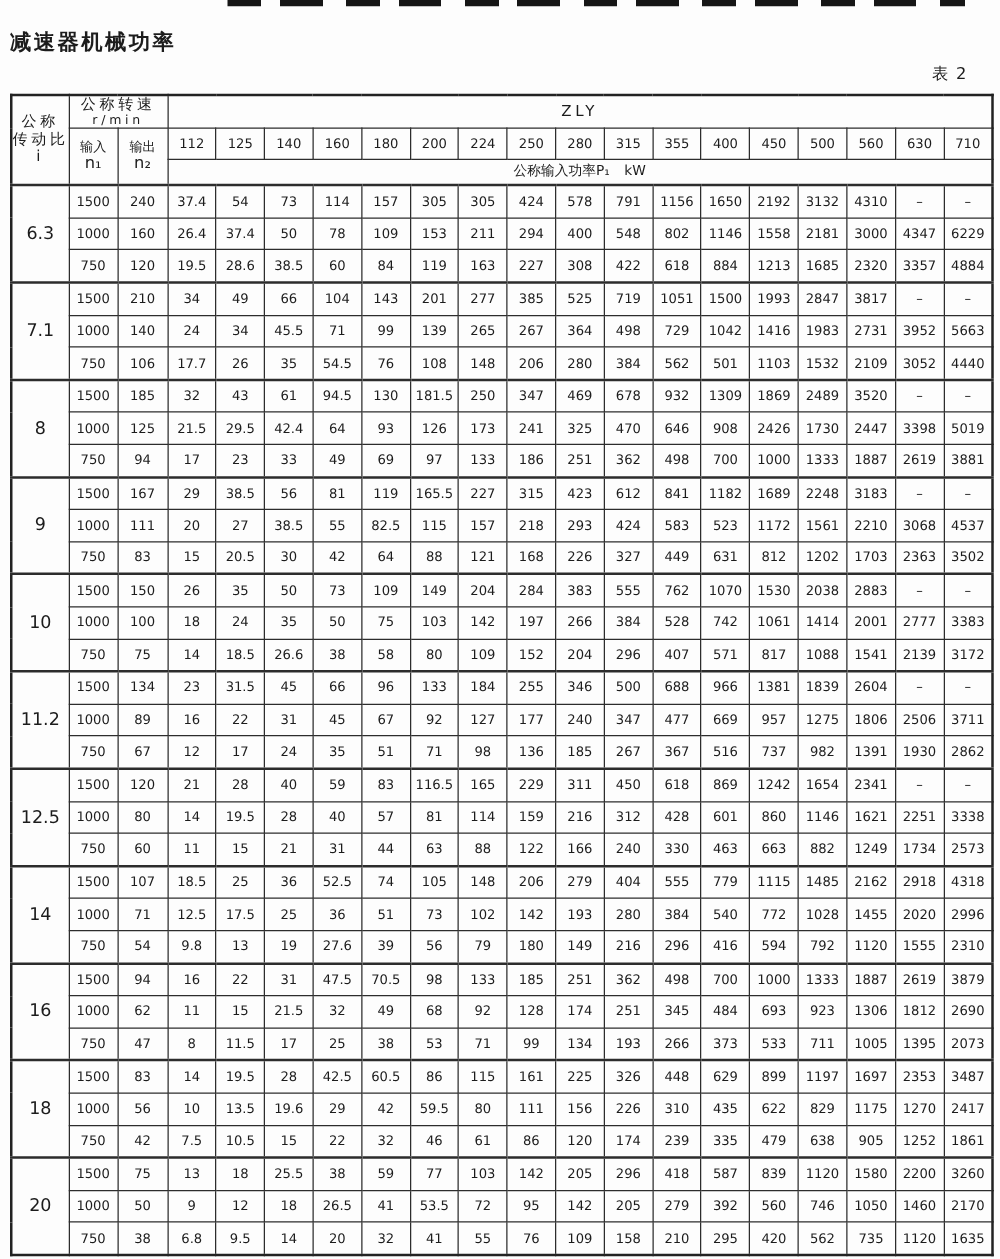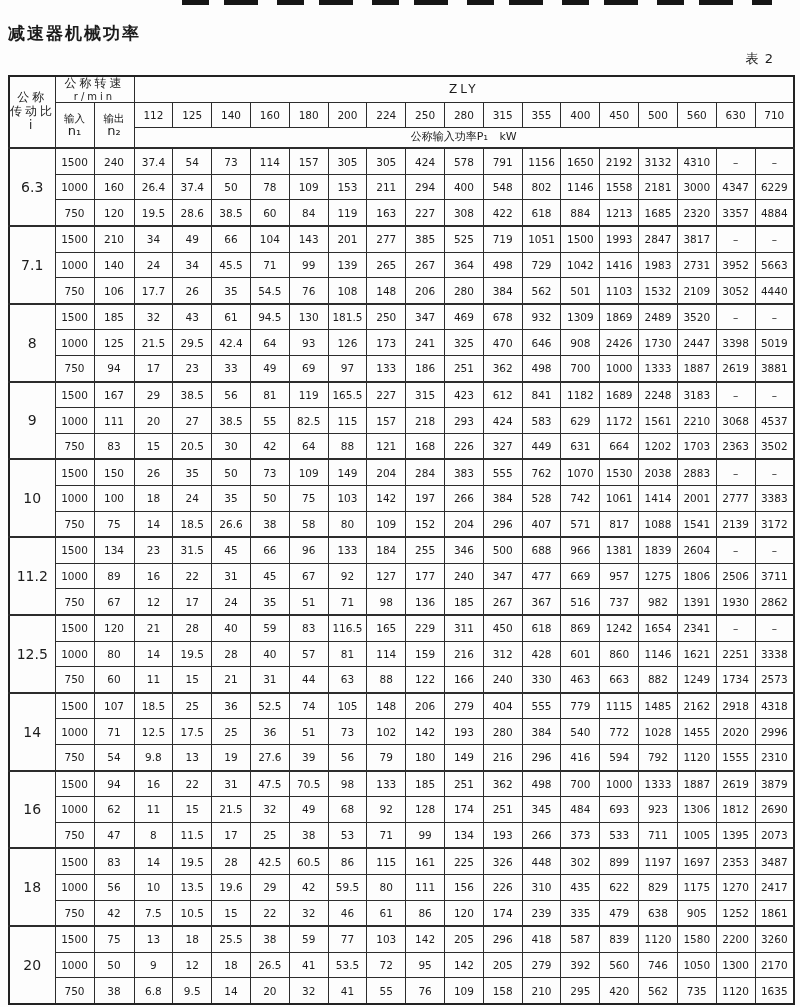--- a/index.html
+++ b/index.html
@@ -331,21 +331,21 @@
         <td>27</td>
         <td>38.5</td>
         <td>55</td>
         <td>82.5</td>
         <td>115</td>
         <td>157</td>
         <td>218</td>
         <td>293</td>
         <td>424</td>
         <td>583</td>
-        <td>629</td>
+        <td>523</td>
         <td>1172</td>
         <td>1561</td>
         <td>2210</td>
         <td>3068</td>
         <td>4537</td>
       </tr>
       <tr>
         <td>750</td>
         <td>83</td>
         <td>15</td>
@@ -353,21 +353,21 @@
         <td>30</td>
         <td>42</td>
         <td>64</td>
         <td>88</td>
         <td>121</td>
         <td>168</td>
         <td>226</td>
         <td>327</td>
         <td>449</td>
         <td>631</td>
-        <td>664</td>
+        <td>812</td>
         <td>1202</td>
         <td>1703</td>
         <td>2363</td>
         <td>3502</td>
       </tr>
       <tr class="group-start">
         <td class="ratio" rowspan="3">10</td>
         <td>1500</td>
         <td>150</td>
         <td>26</td>
@@ -694,21 +694,21 @@
         <td>19.5</td>
         <td>28</td>
         <td>42.5</td>
         <td>60.5</td>
         <td>86</td>
         <td>115</td>
         <td>161</td>
         <td>225</td>
         <td>326</td>
         <td>448</td>
-        <td>302</td>
+        <td>629</td>
         <td>899</td>
         <td>1197</td>
         <td>1697</td>
         <td>2353</td>
         <td>3487</td>
       </tr>
       <tr>
         <td>1000</td>
         <td>56</td>
         <td>10</td>
@@ -783,21 +783,21 @@
         <td>53.5</td>
         <td>72</td>
         <td>95</td>
         <td>142</td>
         <td>205</td>
         <td>279</td>
         <td>392</td>
         <td>560</td>
         <td>746</td>
         <td>1050</td>
-        <td>1300</td>
+        <td>1460</td>
         <td>2170</td>
       </tr>
       <tr>
         <td>750</td>
         <td>38</td>
         <td>6.8</td>
         <td>9.5</td>
         <td>14</td>
         <td>20</td>
         <td>32</td>

